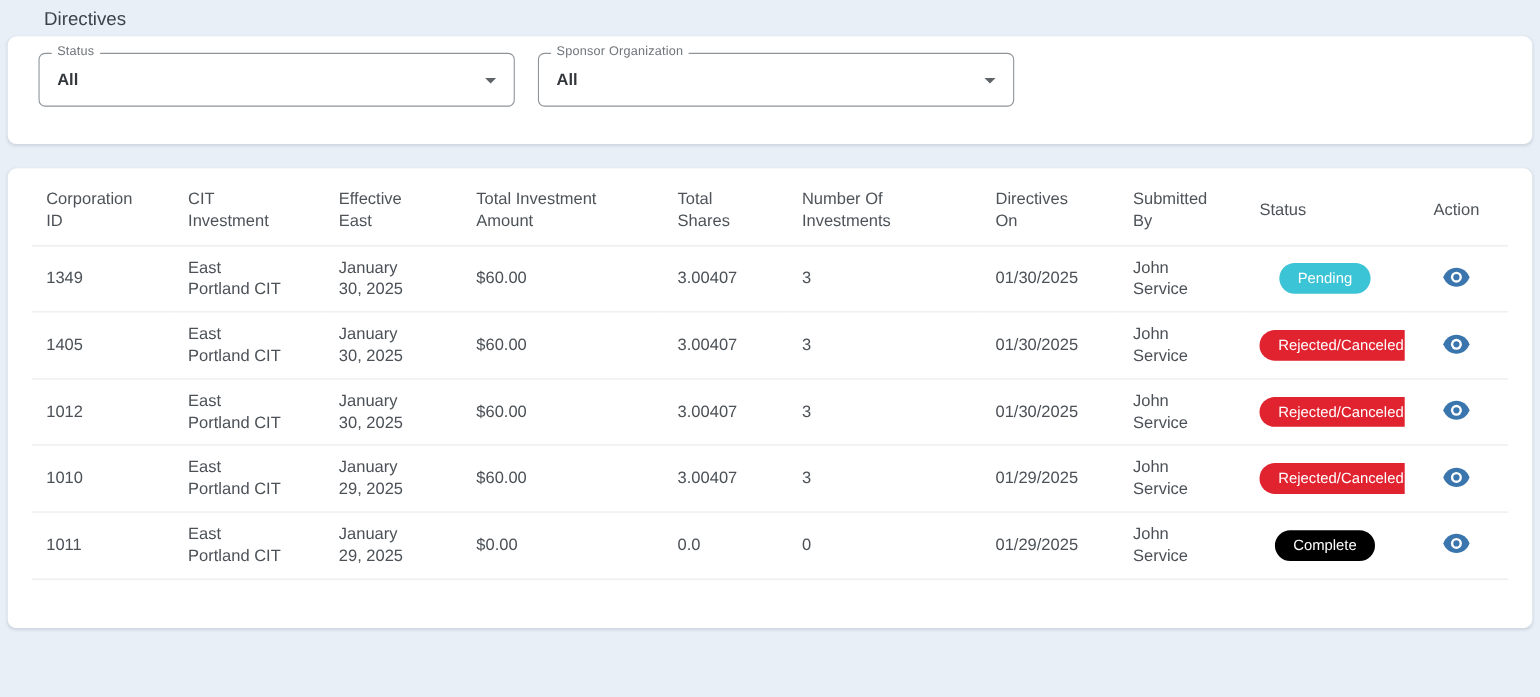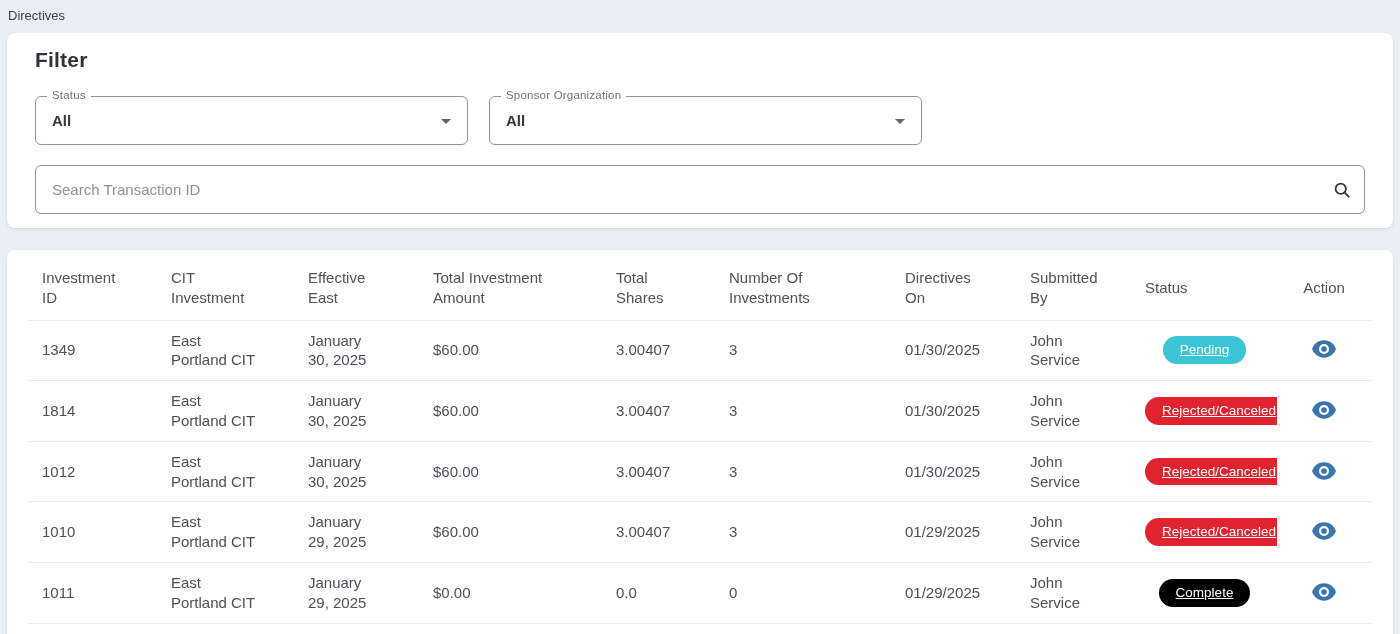--- a/index.html
+++ b/index.html
@@ -4,24 +4,25 @@
 <style>
   * { box-sizing: border-box; margin: 0; padding: 0; }
   html, body { width: 1400px; height: 634px; }
   body {
     font-family: "Liberation Sans", sans-serif;
     background: #e9eff6;
     color: #424a52;
     overflow: hidden;
   }
   .page-title {
-    font-size: 13px;
+    font-size: 17px;
     color: #3a424b;
     padding: 8px 0 0 8px;
     height: 33px;
+    margin-left: 32px;
   }
   .card {
     background: #fff;
     border-radius: 8px;
     margin: 0 7px;
     box-shadow: 0 1px 3px rgba(80,100,130,.18);
   }
   
   .filter-card { padding: 15px 28px 14px 28px; }
   .filter-heading {
@@ -118,21 +119,20 @@
   th.col-action { text-align: center; }
   td.col-action { text-align: center; padding-right: 13px; }
   .status-badge {
     display: inline-block;
     color: #fff;
     font-size: 13.5px;
     padding: 5px 17px;
     border-radius: 15px;
     white-space: nowrap;
     cursor: default;
-    text-decoration: underline;
   }
   .eye-btn {
     border: none; background: transparent; cursor: pointer;
     display: inline-flex; align-items: center; justify-content: center;
     width: 32px; height: 26px;
   }
   
   .paginator {
     display: flex;
     align-items: center;
@@ -142,65 +142,53 @@
     font-size: 13.5px;
     color: #4b5157;
   }
 </style>
 </head>
 <body>
 
 <div class="page-title">Directives</div>
 
 <div class="card filter-card">
-  <div class="filter-heading">Filter</div>
 
   <div class="selects-row">
     <div class="outlined-field">
       <span class="float-label">Status</span>
       <span class="field-value">All</span>
       <span class="dd-arrow"></span>
     </div>
     <div class="outlined-field">
       <span class="float-label">Sponsor Organization</span>
       <span class="field-value">All</span>
       <span class="dd-arrow"></span>
     </div>
   </div>
 
-  <div class="search-field">
-    <input type="text" placeholder="Search Transaction ID" style="">
-    <button class="search-icon-btn">
-      <span style="display:inline-flex;">
-        <svg width="20" height="20" viewBox="0 0 24 24" fill="none" stroke="#33373c" stroke-width="2.2" stroke-linecap="round">
-          <circle cx="10.5" cy="10.5" r="6.2"></circle>
-          <line x1="15.2" y1="15.2" x2="20" y2="20"></line>
-        </svg>
-      </span>
-    </button>
-  </div>
 </div>
 
 <div class="card table-card">
   <table>
     <colgroup>
       <col style="width:129px">
         <col style="width:137px">
         <col style="width:125px">
       <col style="width:183px">
         <col style="width:113px">
         <col style="width:176px">
       <col style="width:125px">
         <col style="width:115px">
         <col style="width:145px">
       <col style="width:94px">
     </colgroup>
     <thead>
       <tr>
-        <th>Investment ID</th>
+        <th>Corporation ID</th>
         <th>CIT Investment</th>
         <th>Effective East</th>
         <th>Total Investment Amount</th>
         <th>Total Shares</th>
         <th>Number Of Investments</th>
         <th>Directives On</th>
         <th>Submitted By</th>
         <th class="col-status">Status</th>
         <th class="col-action">Action</th>
       </tr>
@@ -222,21 +210,21 @@
               <svg width="26" height="20" viewBox="0 0 24 18">
                   <path d="M12 1C7 1 2.8 4.1 1 9c1.8 4.9 6 8 11 8s9.2-3.1 11-8C21.2 4.1 17 1 12 1z" fill="#3a76ad"></path>
                   <circle cx="12" cy="9" r="4.6" fill="#fff"></circle>
                   <circle cx="12" cy="9" r="2.6" fill="#3a76ad"></circle>
                 </svg>
             </span>
           </button>
         </td>
       </tr>
       <tr>
-        <td>1814</td>
+        <td>1405</td>
         <td>East Portland CIT</td>
         <td>January 30, 2025</td>
         <td>$60.00</td>
         <td>3.00407</td>
         <td>3</td>
         <td>01/30/2025</td>
         <td>John Service</td>
         <td class="col-status"><span class="status-badge" style="background-color: rgb(225, 34, 47);">Rejected/Canceled</span></td>
         <td class="col-action">
           <button class="eye-btn">

